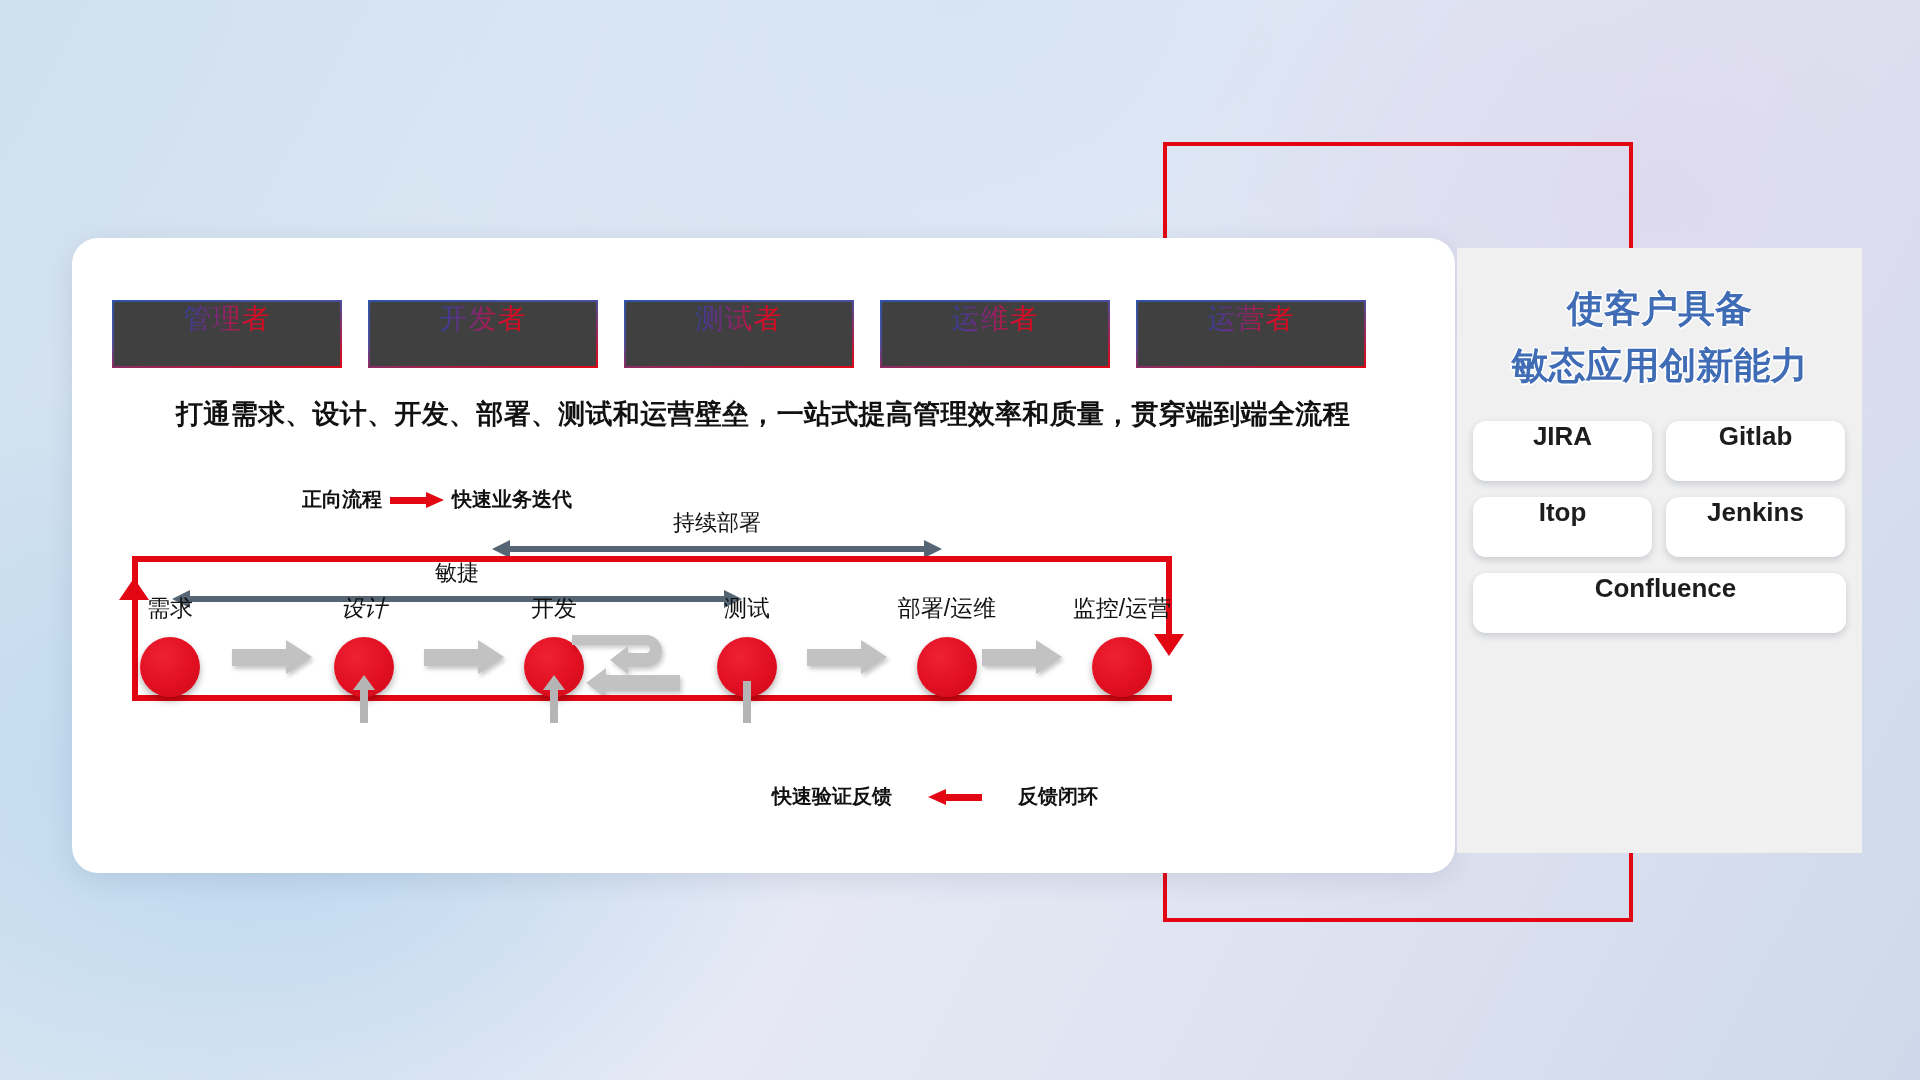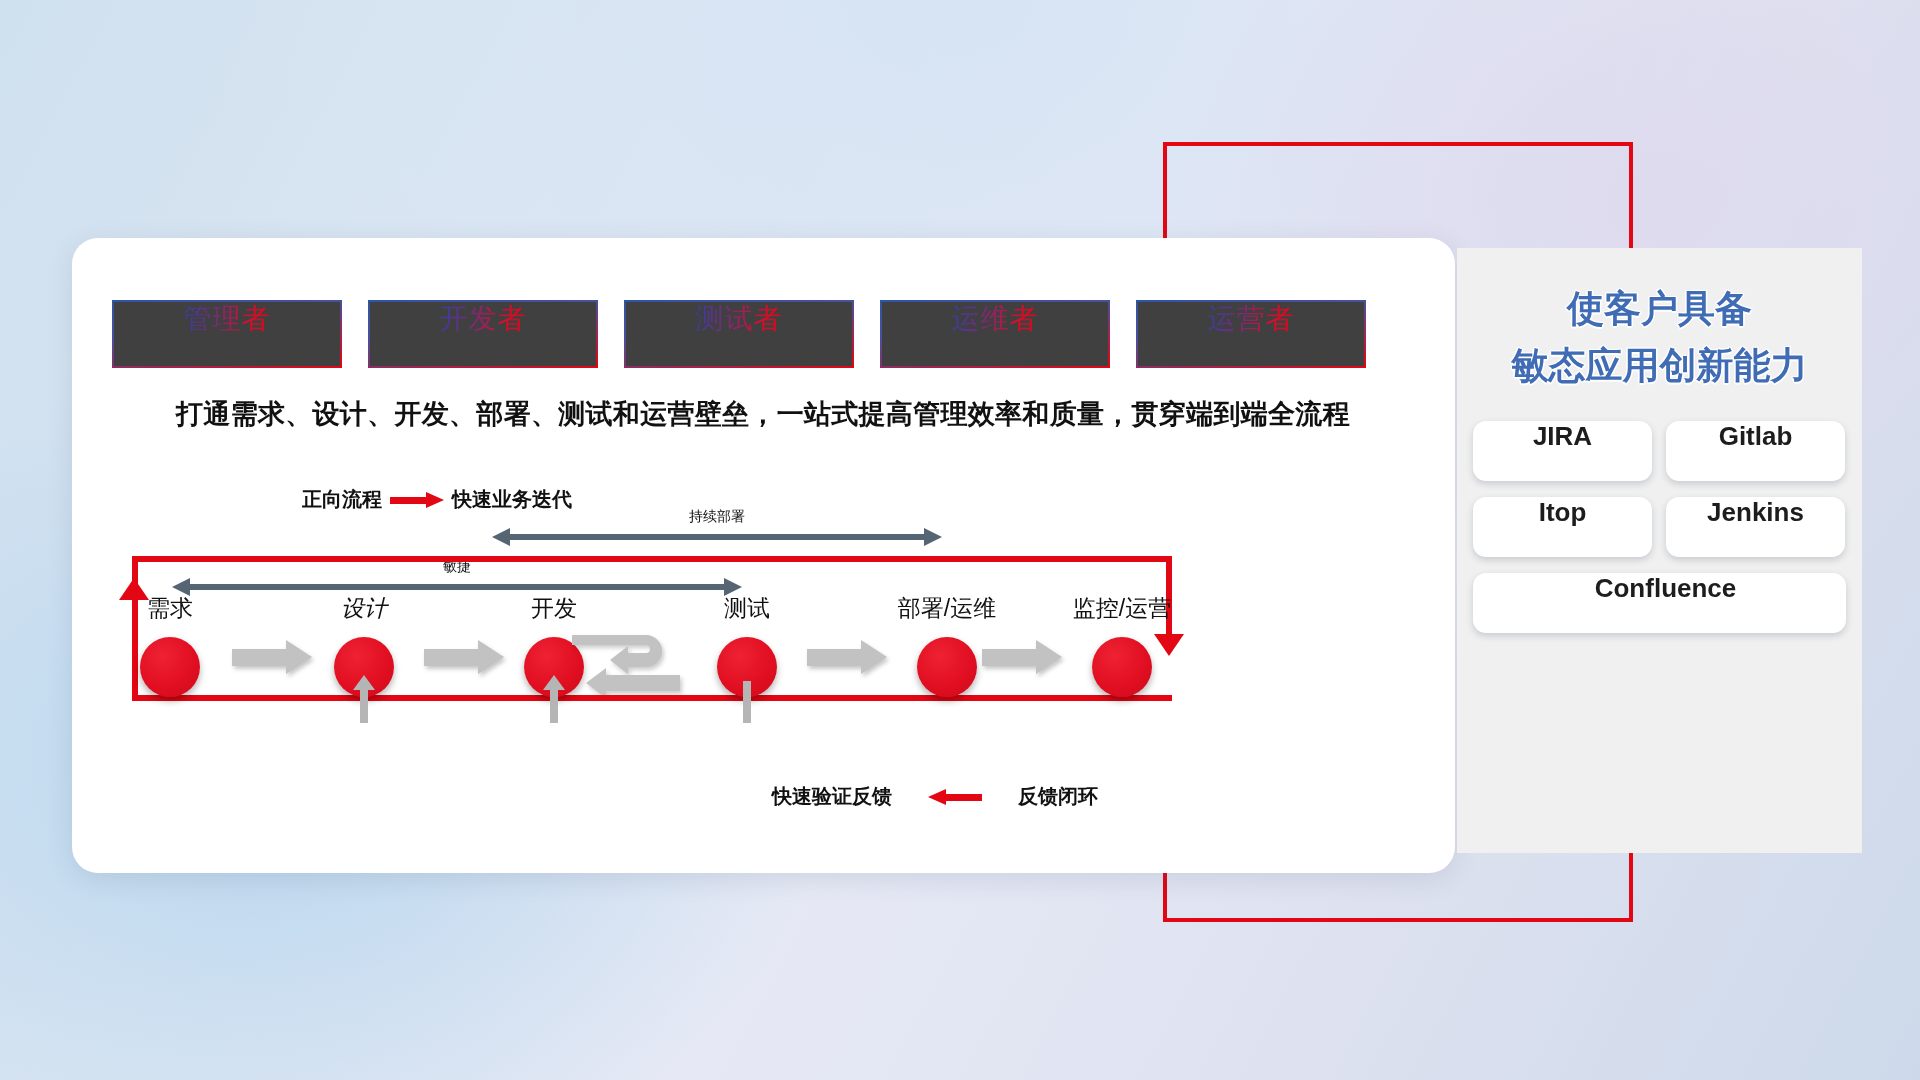--- a/index.html
+++ b/index.html
@@ -131,21 +131,21 @@
     content: ""; position: absolute; left: 0; top: 0;
     border-right: 18px solid #e30613;
     border-top: 8px solid transparent;
     border-bottom: 8px solid transparent;
   }
 
   
   .band-cd { position: absolute; left: 420px; top: 270px; width: 450px; }
   .band-agile { position: absolute; left: 100px; top: 320px; width: 570px; }
   .band-label {
-    text-align: center; font-size: 14px; color: #111; margin-bottom: 2px;
+    text-align: center; font-size: 22px; color: #111; margin-bottom: 2px;
   }
   .dbl-arrow { position: relative; height: 18px; }
   .dbl-arrow .shaft {
     position: absolute; left: 16px; right: 16px; top: 6px;
     height: 6px; background: #566573;
   }
   .dbl-arrow .head-l, .dbl-arrow .head-r {
     position: absolute; top: 0; width: 0; height: 0;
     border-top: 9px solid transparent; border-bottom: 9px solid transparent;
   }

